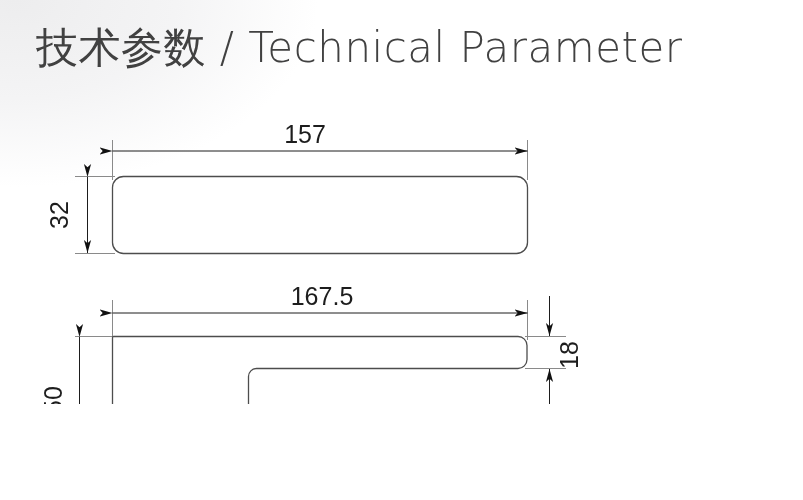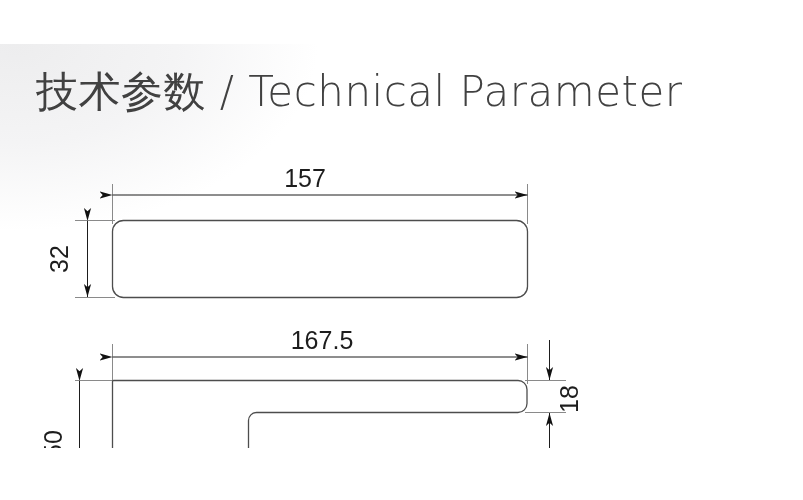--- a/index.html
+++ b/index.html
@@ -14,21 +14,20 @@
     font-family: "Liberation Sans", sans-serif;
   }
   #page {
     position: relative;
     width: 803px;
     height: 404px;
     background:
       radial-gradient(ellipse 420px 260px at 2% 0%, #ededee 0%, #f4f4f5 38%, #ffffff 72%),
       #ffffff;
     overflow: hidden;
-    margin-top: 44px;
   }
   #title {
     position: absolute;
     left: 36px;
     top: 22px;
     font-size: 42px;
     line-height: 1.25;
     font-weight: 300;
     color: #414141;
     letter-spacing: 0.5px;

